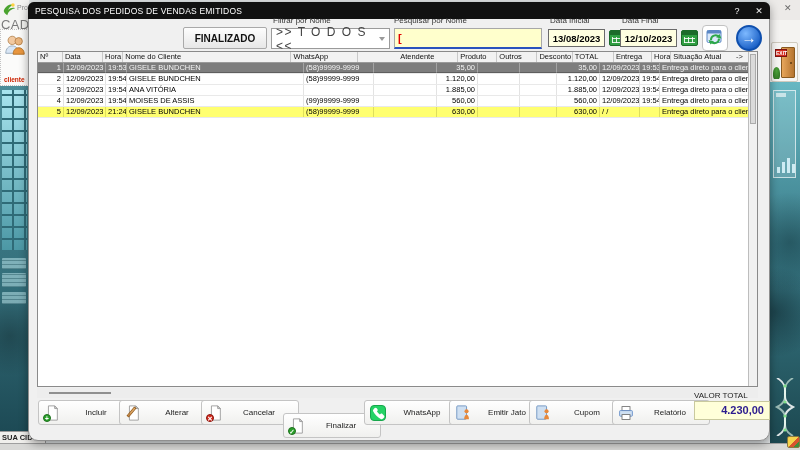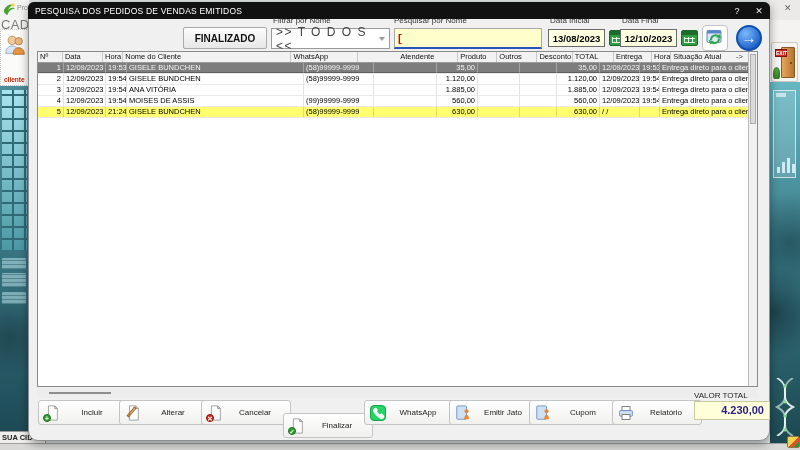--- a/index.html
+++ b/index.html
@@ -93,21 +93,21 @@
   .tr.selected { background:#7d7d7d; color:#f4f4f4; }
   .tr.selected .td { border-right-color:rgba(255,255,255,.3); border-bottom:1px solid #5e5e5e; }
   .tr.highlight { background:#ffff70; }
   .tr.highlight .td { border-right-color:#dede5c; }
   .vscroll { position:absolute; right:0; top:0; bottom:0; width:9px; background:#f1f1f1; border-left:1px solid #bdbdbd; }
   .vthumb { position:absolute; left:1px; top:2px; width:6px; height:70px; background:#dadada; border:1px solid #ababab; }
   .hscroll { position:absolute; left:8px; top:385px; width:721px; height:10px; background:#ededed; }
   .hthumb { position:absolute; left:12px; top:4px; width:62px; height:2px; background:#8f8f8f; }
 
   
-  .action { position:absolute; top:397px; width:90px; height:25px; background:linear-gradient(#ffffff,#f0f0ee);
+  .action { position:absolute; top:397px; width:98px; height:25px; background:linear-gradient(#ffffff,#f0f0ee);
     border:1px solid #c4c4c4; border-radius:3px; font-size:8px; color:#222; }
   .action .albl { position:absolute; left:20px; right:2px; top:0; bottom:0; display:flex; align-items:center; justify-content:center; white-space:nowrap; }
   .action .aicon { position:absolute; left:5px; top:4px; width:16px; height:16px; }
   .doc, .bdoc, .wa, .printer { position:relative; display:block; width:16px; height:16px; }
   .badge { position:absolute; left:-1px; bottom:-1px; width:8px; height:8px; border-radius:50%; color:#fff; font-size:6.5px; line-height:8px; text-align:center; font-weight:bold; }
   .b-green { background:#2ba02b; border:1px solid #1d701d; }
   .b-red { background:#d42b1f; border:1px solid #8c150d; }
   .pencil { position:absolute; left:5px; top:1px; width:3px; height:12px; background:linear-gradient(#f0b35b,#c97a2b); transform:rotate(40deg); border:1px solid #9a601f; }
   .wa { background:#25d366; border-radius:4px; border:1px solid #17a64c; }
 

